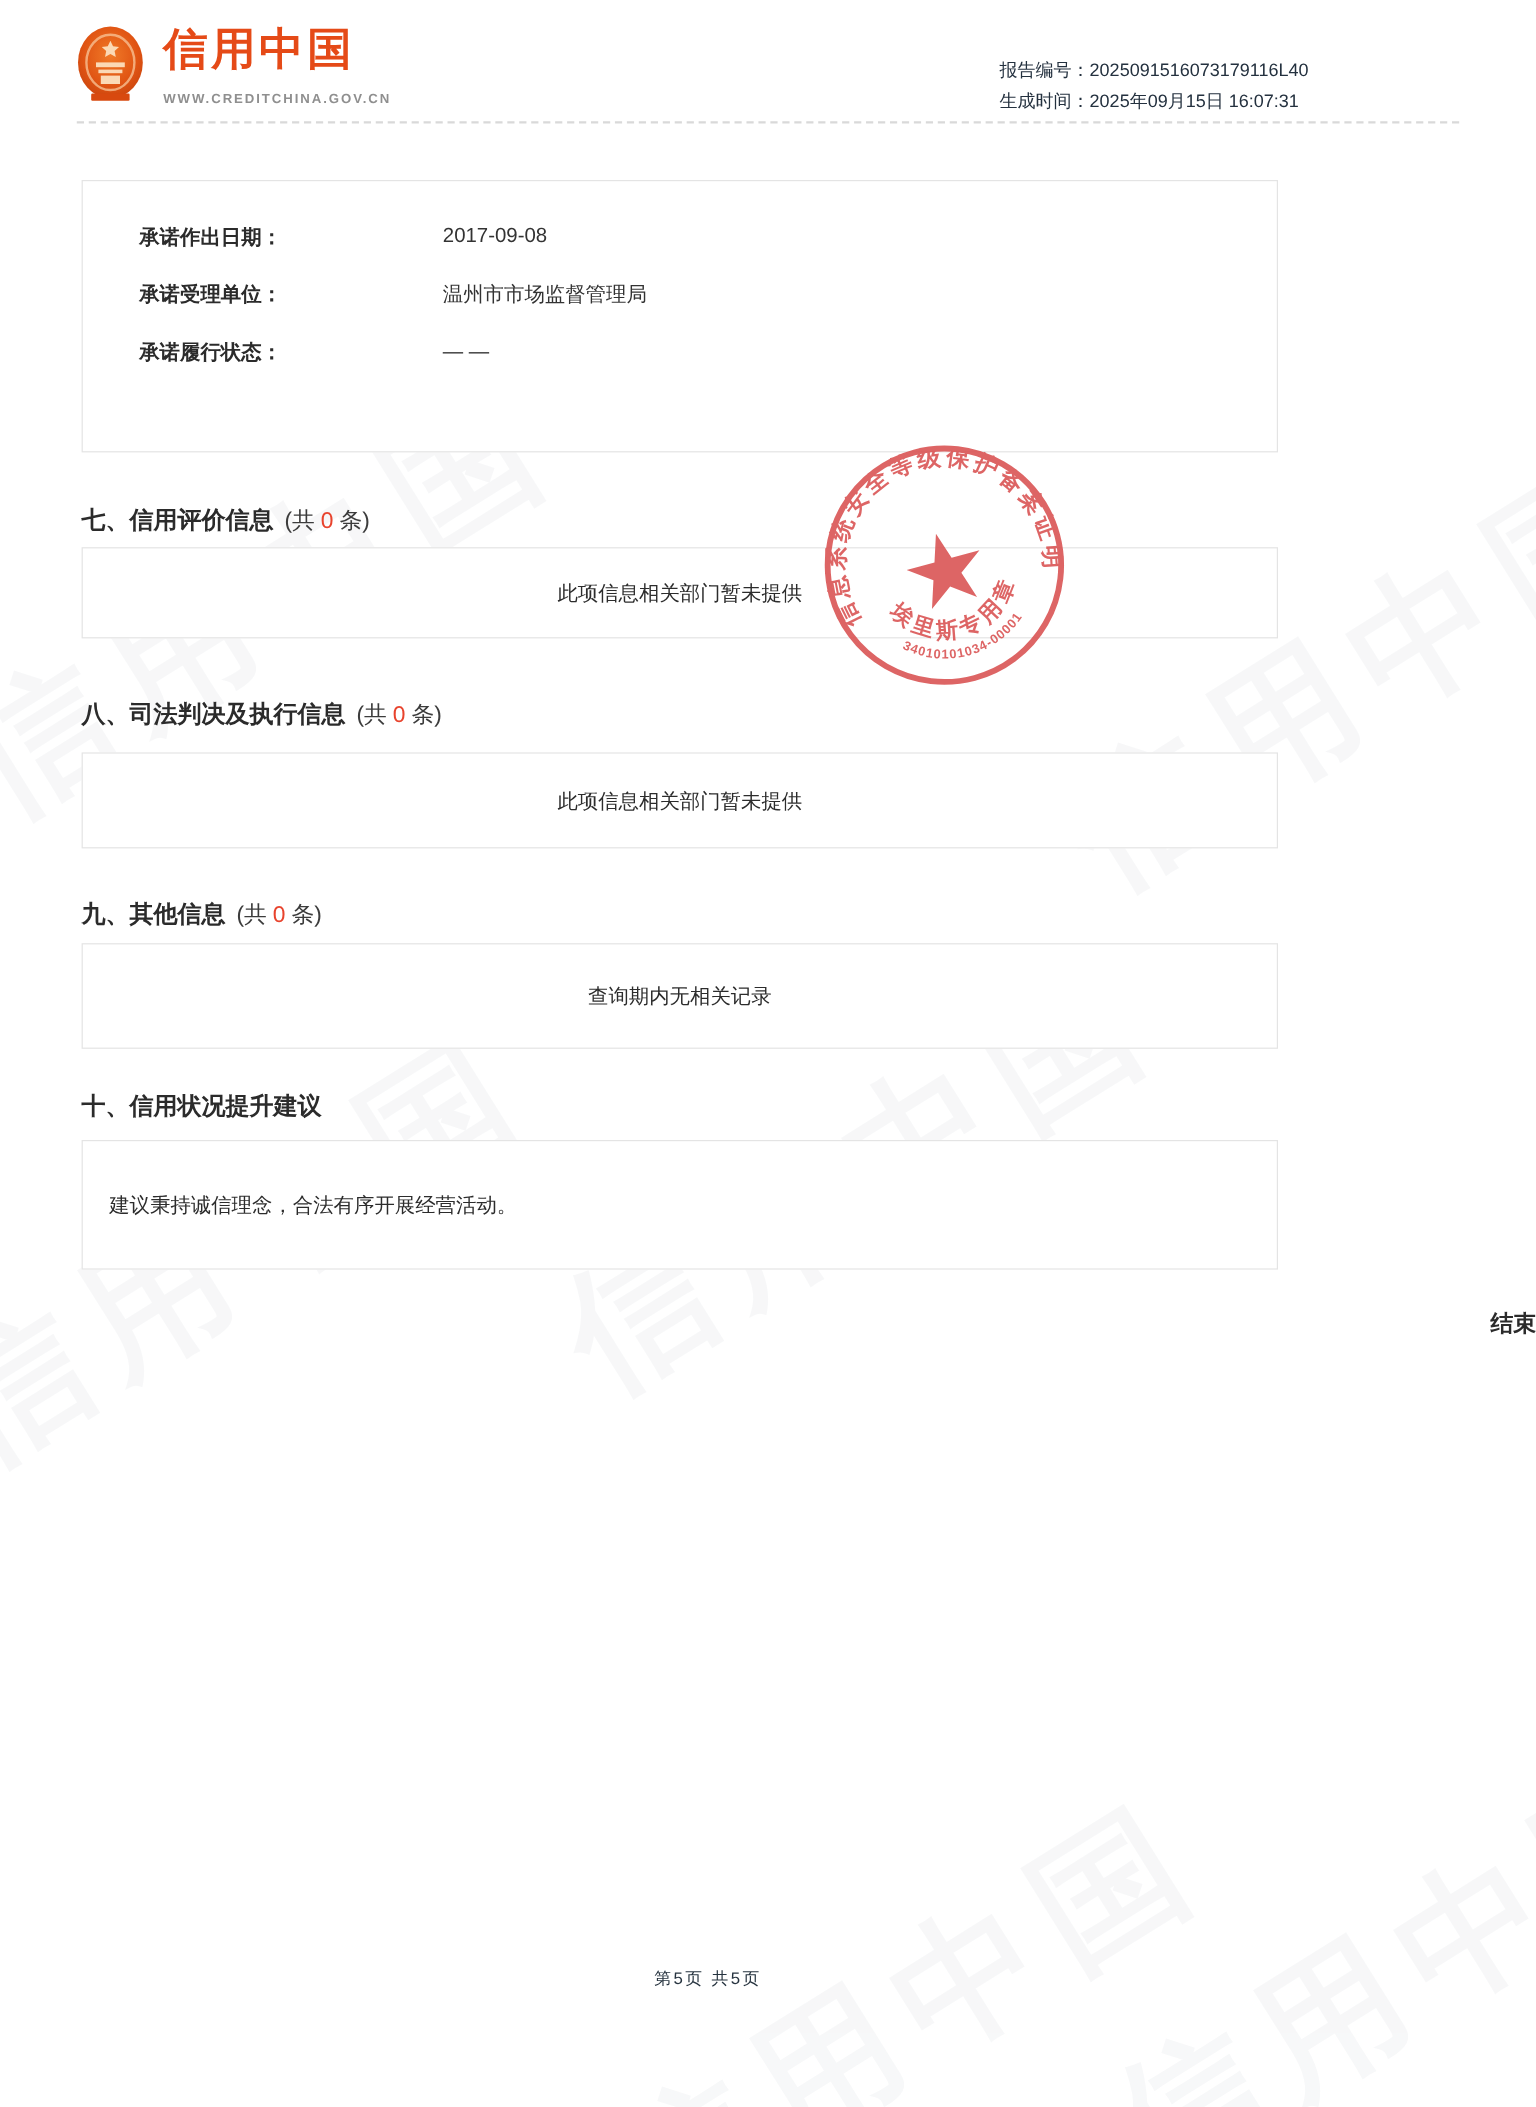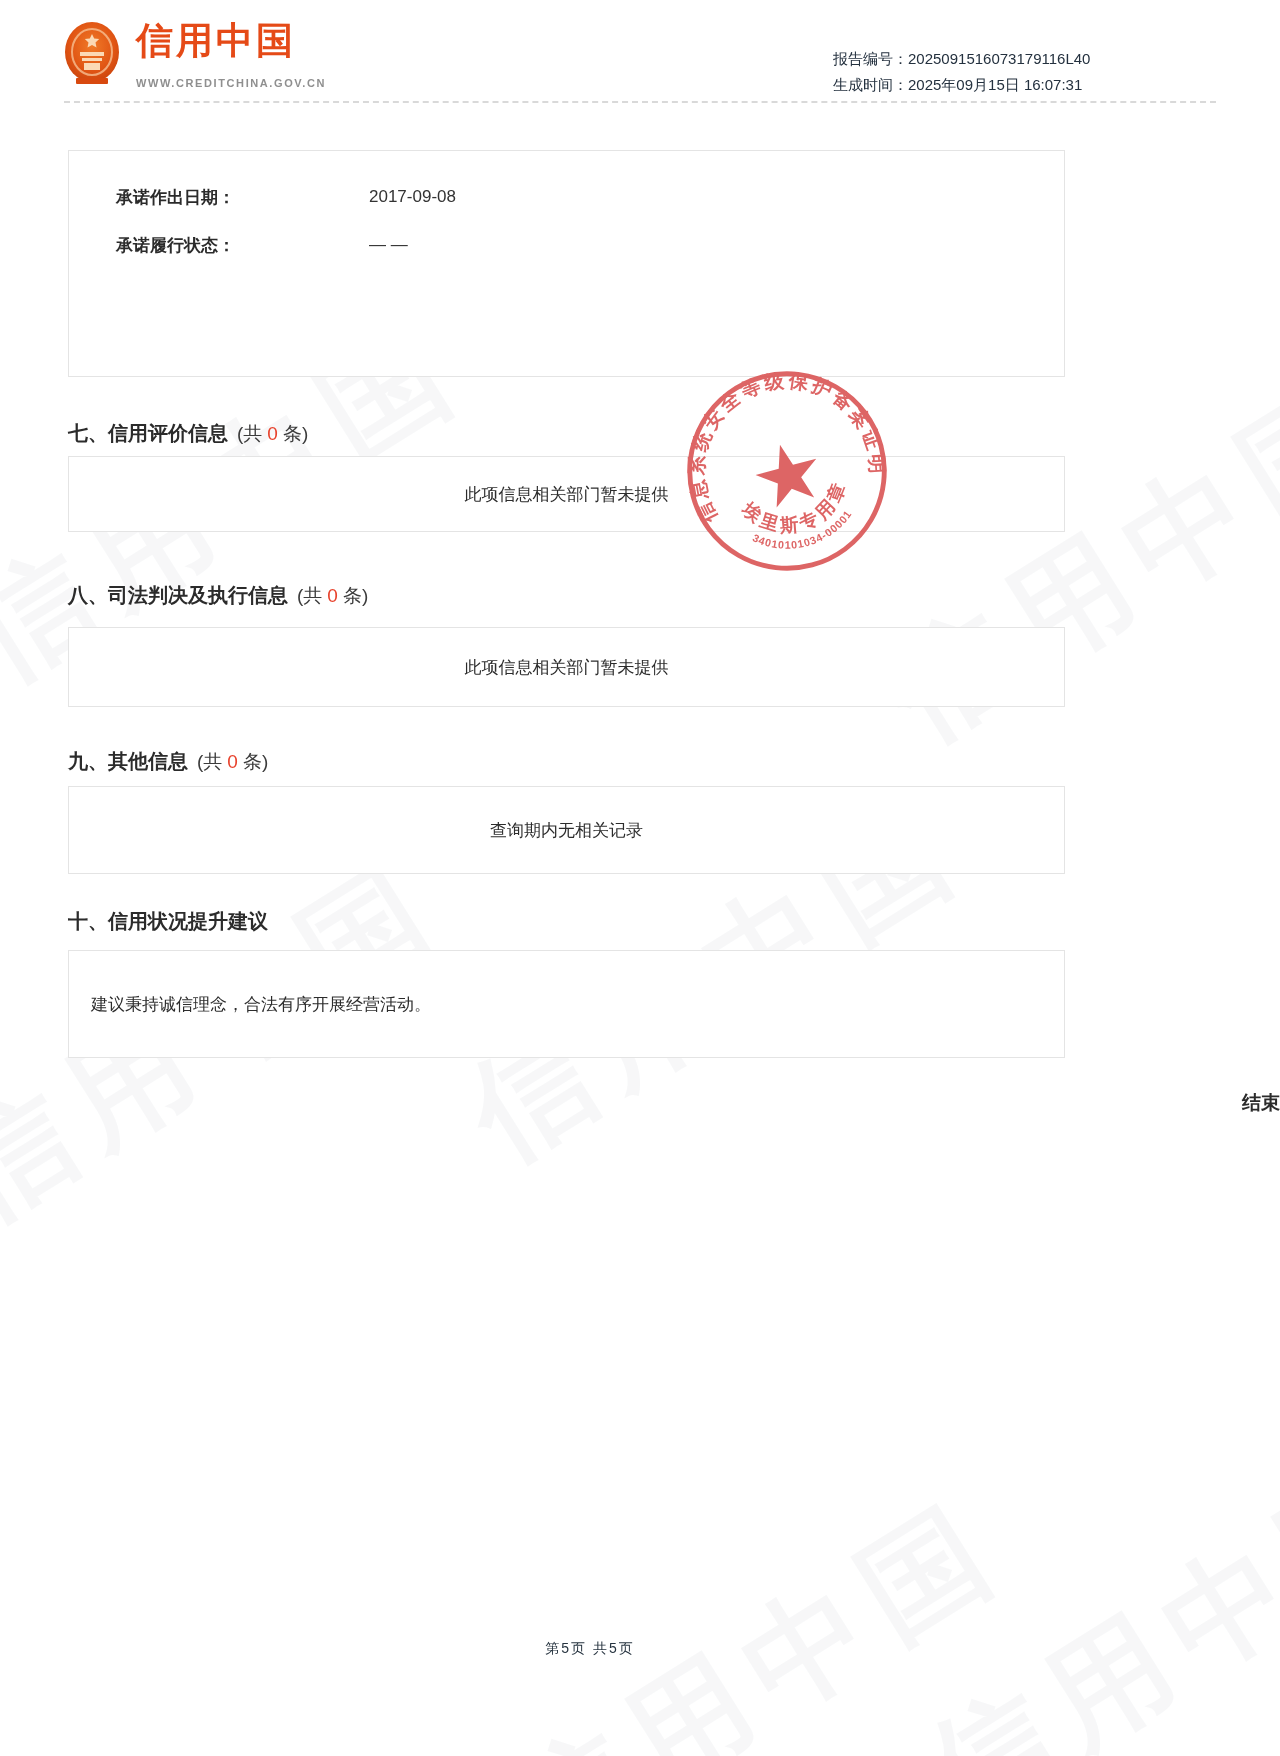--- a/index.html
+++ b/index.html
@@ -98,20 +98,24 @@
 </div>
 
 <div class="abs divider"></div>
 
 <div class="abs box commit-box">
   <div class="commit-row">
     <span class="commit-label">承诺作出日期：</span>
     <span class="commit-value">2017-09-08</span>
   </div>
   <div class="commit-row">
+    <span class="commit-label">承诺受理单位：</span>
+    <span class="commit-value">温州市市场监督管理局</span>
+  </div>
+  <div class="commit-row">
     <span class="commit-label">承诺履行状态：</span>
     <span class="commit-value">— —</span>
   </div>
 </div>
 
 <div class="abs sec-title" style="top:420px;">
   <span>七、信用评价信息</span><span class="sec-count"><span>(共</span><span class="count-num">0</span><span>条)</span></span>
 </div>
 <div class="abs box info-box" style="top:456px;height:76px;">
   <span>此项信息相关部门暂未提供</span>

